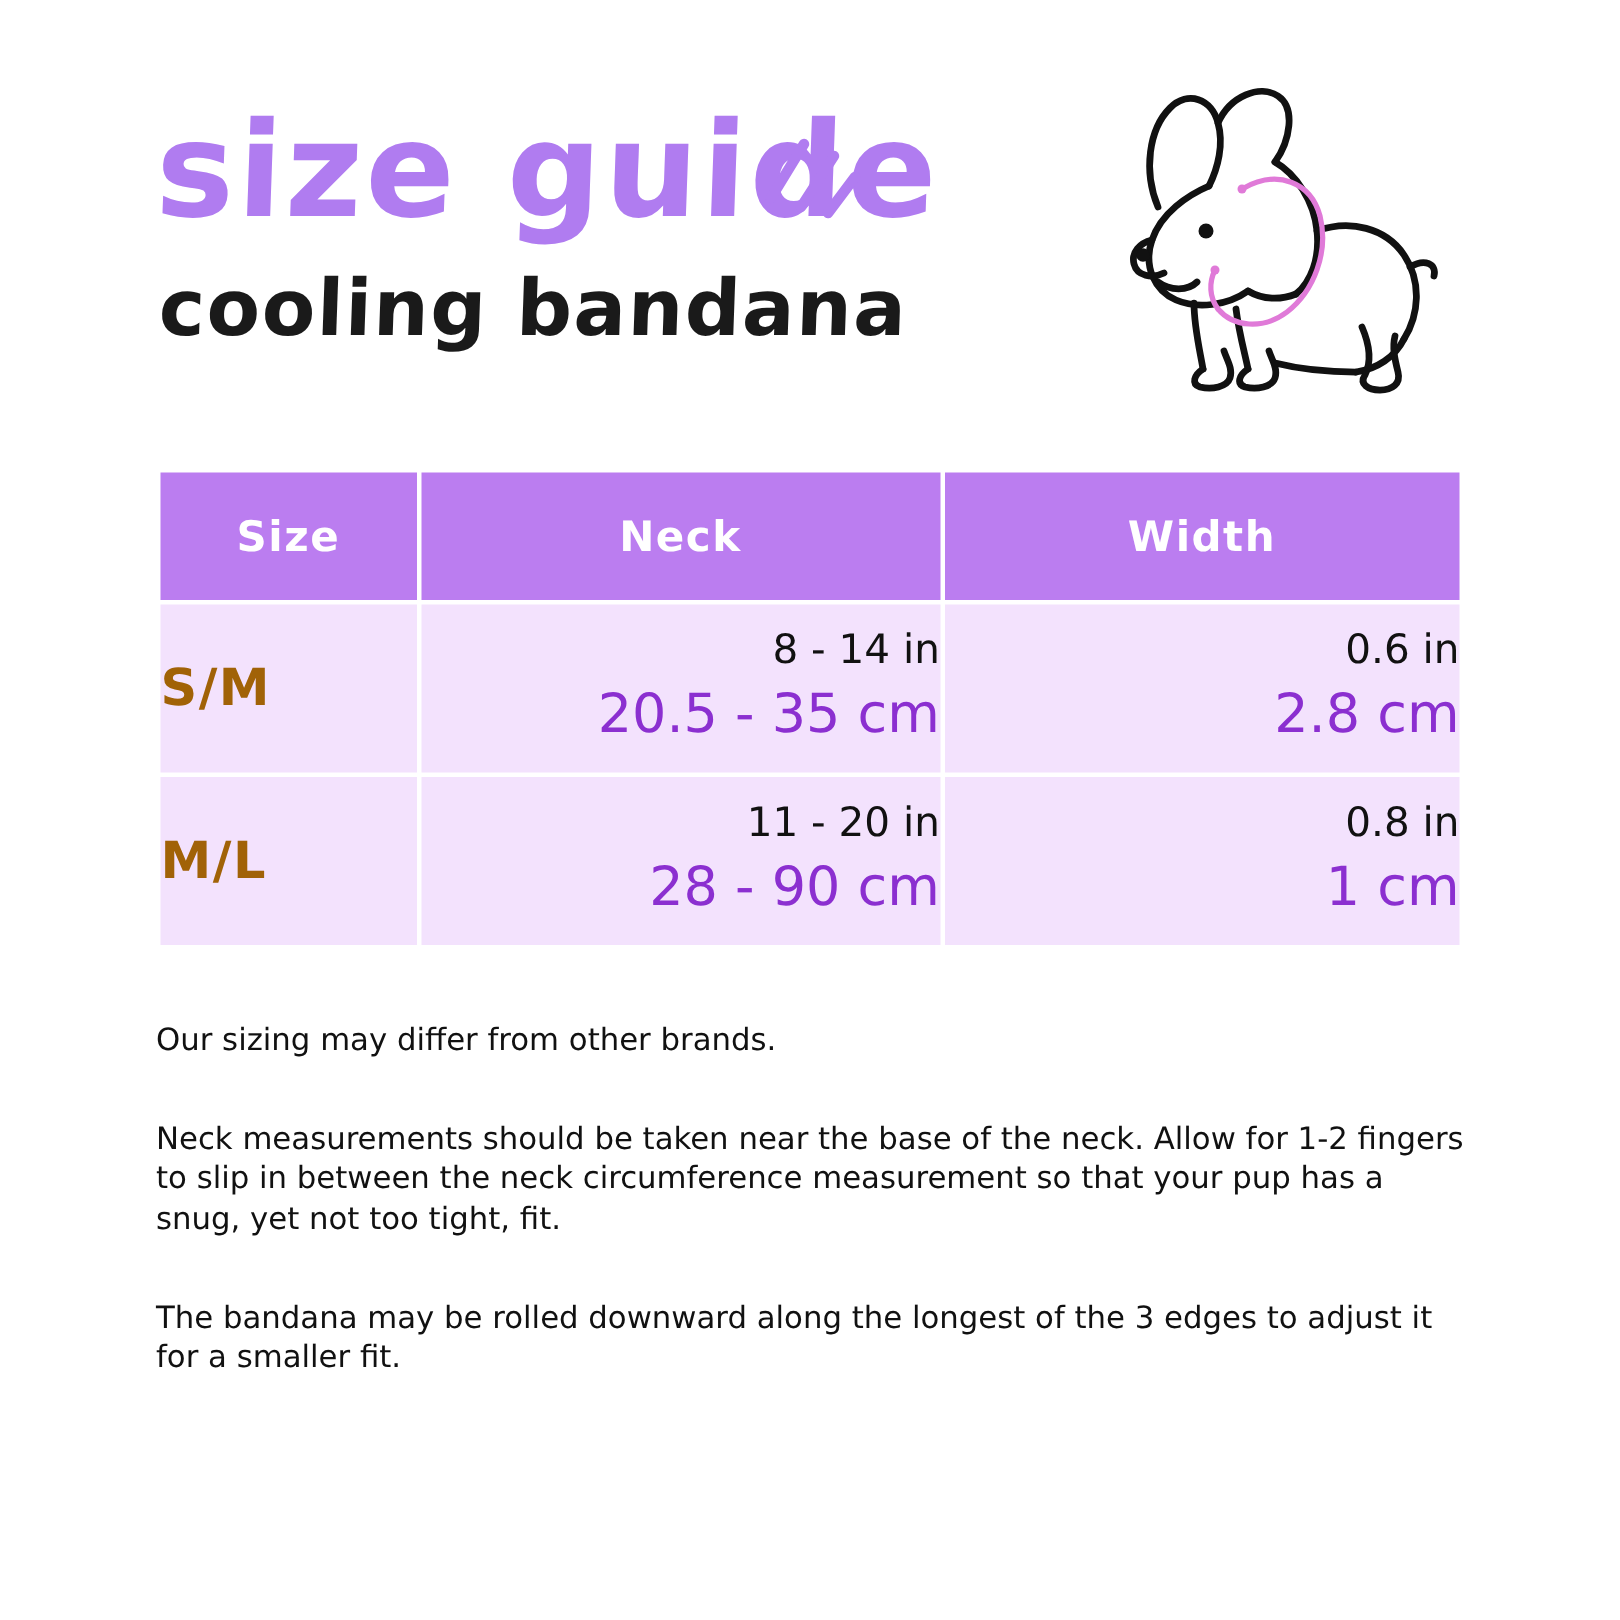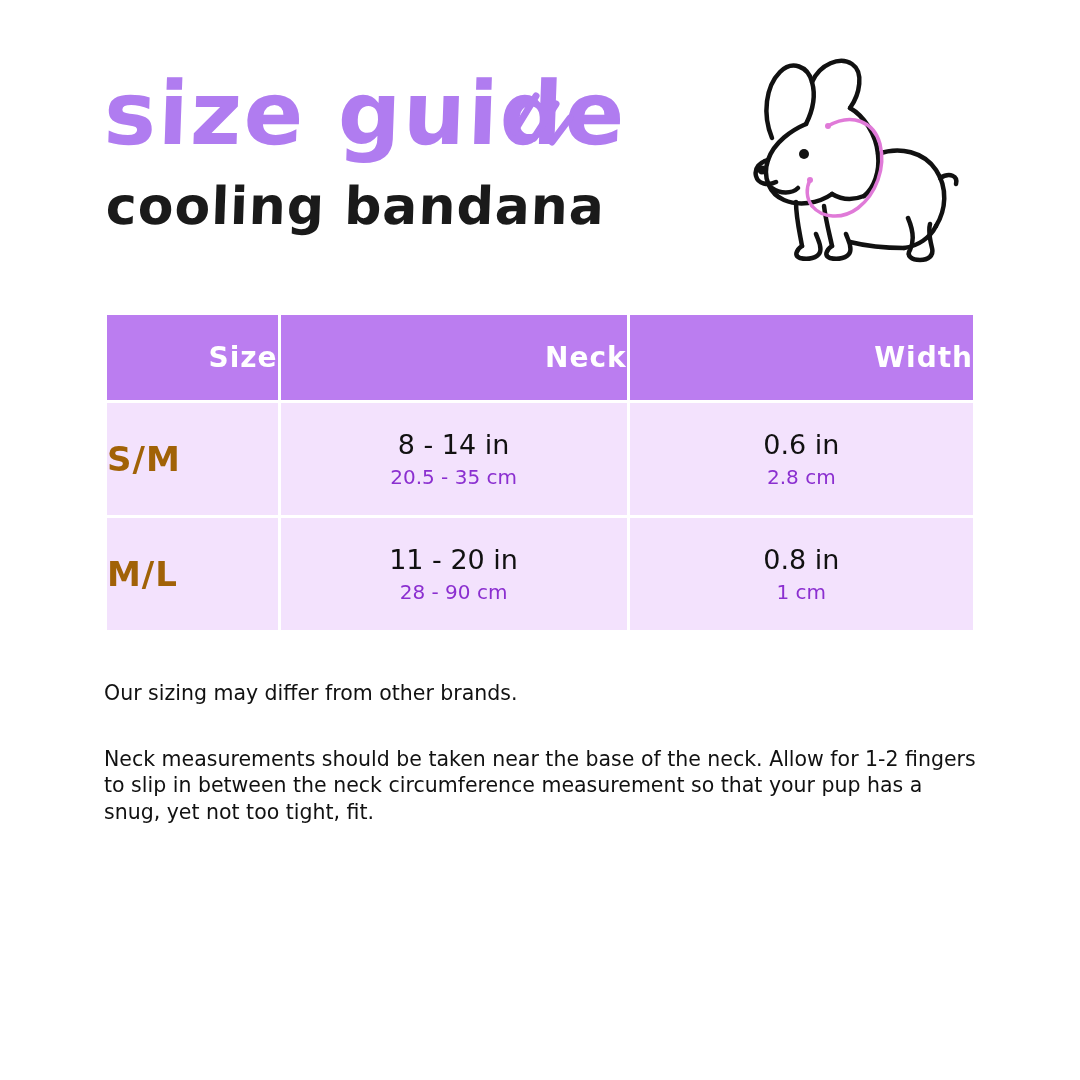--- a/index.html
+++ b/index.html
@@ -79,50 +79,50 @@
     padding: 0;
     margin: 0;
   }
   .th-cell {
     background: #bb7df0;
     color: #ffffff;
     font-family: "DejaVu Sans", sans-serif;
     font-weight: bold;
     font-size: 28px;
     letter-spacing: 1px;
-    text-align: right;
+    text-align: center;
     height: 85px;
     vertical-align: middle;
   }
   .size-cell {
     background: #f3e2fd;
     color: #a16207;
     font-family: "DejaVu Sans", sans-serif;
     font-weight: bold;
     font-size: 34px;
     letter-spacing: 1px;
     text-align: left;
     height: 112px;
     vertical-align: middle;
     width: 172px;
   }
   .val-cell {
     background: #f3e2fd;
-    text-align: center;
+    text-align: right;
     height: 112px;
     vertical-align: middle;
   }
   .val-in {
     font-size: 27px;
     color: #111111;
     font-family: "DejaVu Sans", sans-serif;
     line-height: 1.35;
   }
   .val-cm {
-    font-size: 20px;
+    font-size: 36px;
     color: #8b2fd0;
     font-family: "DejaVu Sans", sans-serif;
     line-height: 1.35;
   }
   col.c-size { width: 172px; }
   col.c-neck { width: 350px; }
   col.c-width { width: 347px; }
 
   
   .notes {
@@ -241,15 +241,16 @@
           <div class="val-in">0.8 in</div>
           <div class="val-cm">1 cm</div>
         </td>
       </tr>
     </tbody>
   </table>
 
   <div class="notes">
     <p class="note-line">Our sizing may differ from other brands.</p>
     <p class="note-para">Neck measurements should be taken near the base of the neck. Allow for 1-2 fingers to slip in between the neck circumference measurement so that your pup has a snug, yet not too tight, fit.</p>
+    <p class="note-para">The bandana may be rolled downward along the longest of the 3 edges to adjust it for a smaller fit.</p>
   </div>
 
 </div>
 
 </body></html>

